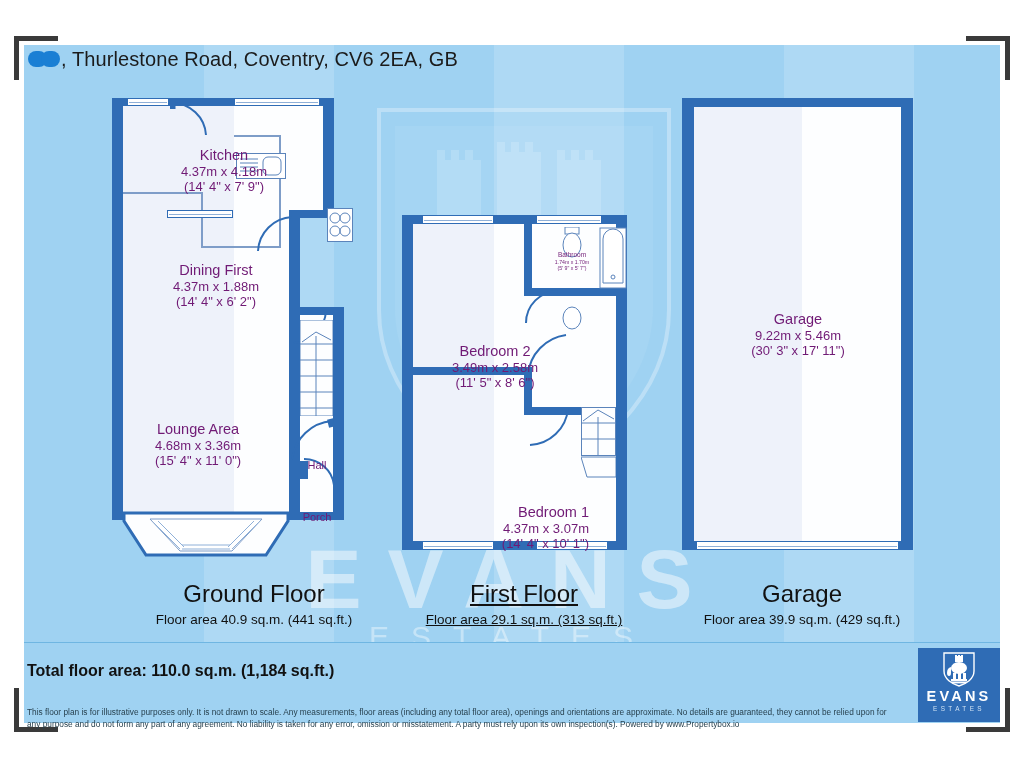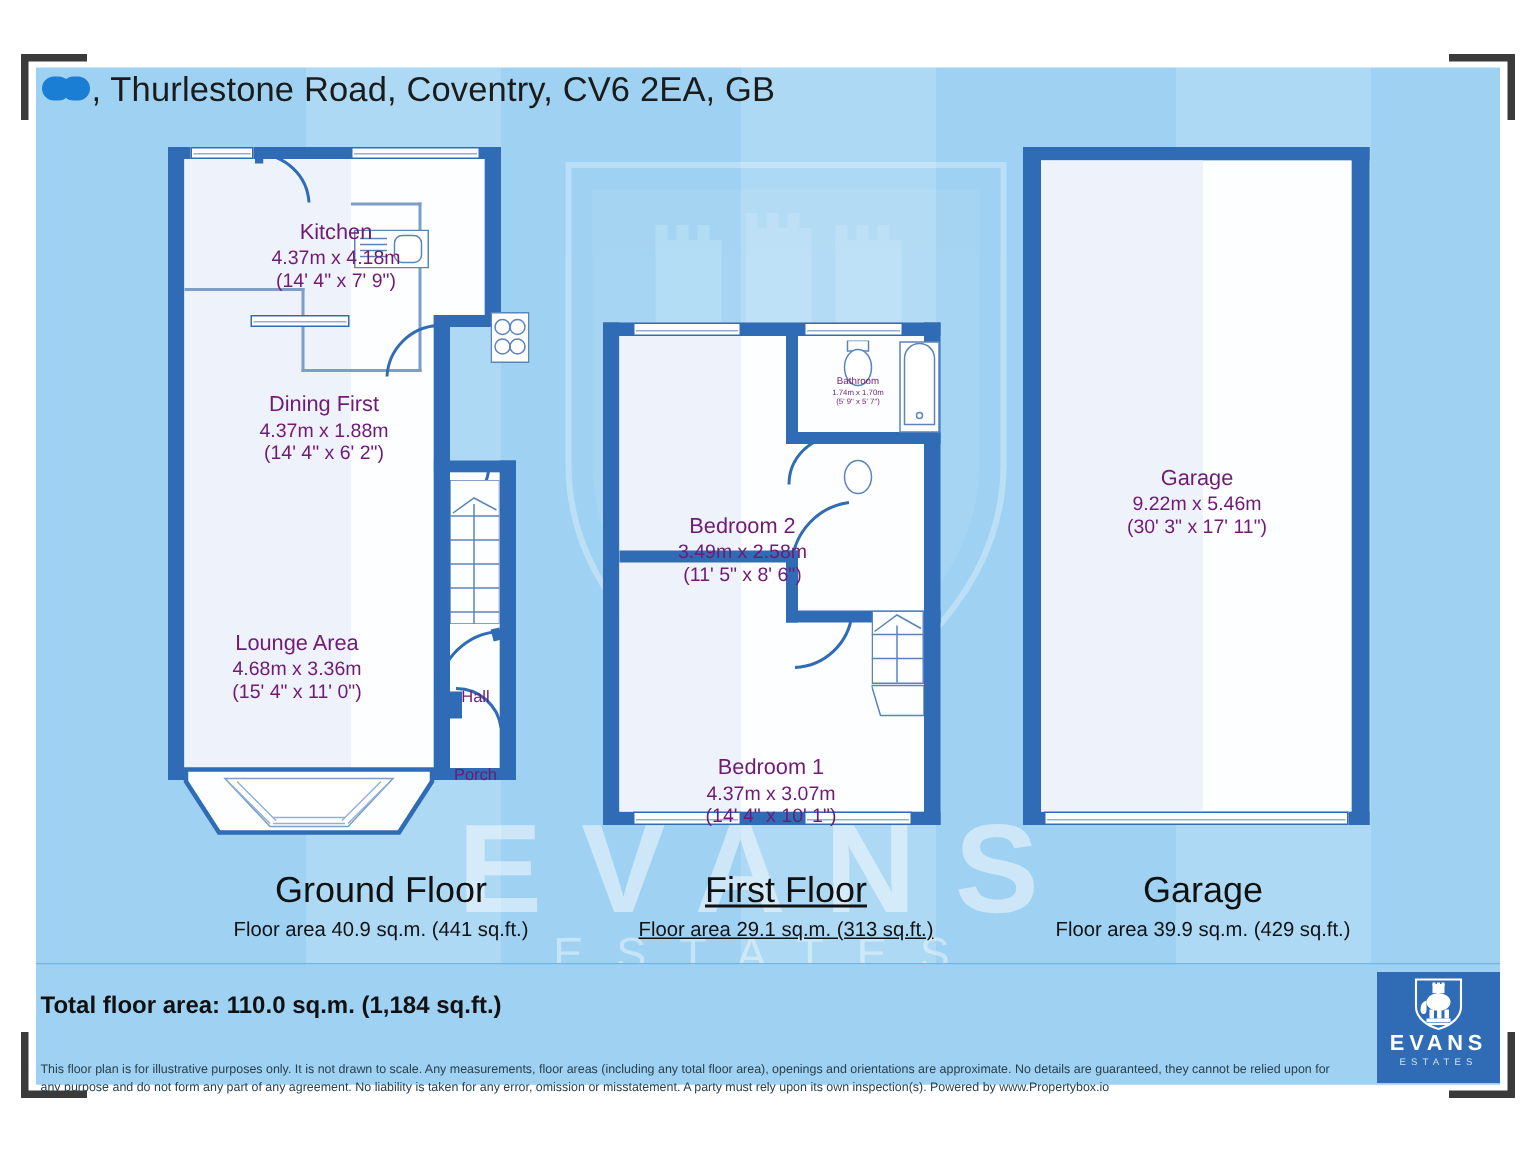--- a/index.html
+++ b/index.html
@@ -40,21 +40,21 @@
     width:33px;height:16px;margin-left:4px;margin-right:0px;
     position:relative;flex:none;
   }
   .housenum:before,.housenum:after{
     content:"";position:absolute;top:0;width:19px;height:16px;border-radius:9px;
     background:#1a7fd4;
   }
   .housenum:before{left:0;}
   .housenum:after{left:13px;}
   #title-text{
-    font-size:23px;color:#1b1b1b;letter-spacing:.1px;white-space:nowrap;
+    font-size:20px;color:#1b1b1b;letter-spacing:.1px;white-space:nowrap;
   }
 
   
   #watermark{
     position:absolute;left:335px;top:55px;width:330px;height:400px;
     opacity:.40;pointer-events:none;
   }
   #wm-text{
     position:absolute;left:0;right:0;top:495px;text-align:center;
     font-size:84px;font-weight:bold;letter-spacing:26px;
@@ -359,21 +359,21 @@
           <path d="M2 14 L17 3 L33 12" fill="none" stroke="#5b84bb" stroke-width="1"></path>
           <path d="M0 50 L35 50 L35 70 L6 70 Z" fill="#fdfeff" stroke="#5b84bb"></path>
         </svg>
       </div>
 
       <div class="lbl" style="left:398px;top:298px;width:146px;">
         <div class="nm">Bedroom 2</div>
         <div class="dim">3.49m x 2.58m</div>
         <div class="dim">(11' 5" x 8' 6")</div>
       </div>
-      <div class="lbl" style="left:415px;top:459px;width:150px;">
+      <div class="lbl" style="left:415px;top:459px;width:150px;text-align:right;">
         <div class="nm">Bedroom 1</div>
         <div class="dim">4.37m x 3.07m</div>
         <div class="dim">(14' 4" x 10' 1")</div>
       </div>
       <div class="lbl sm" style="left:516px;top:206px;width:64px;">
         <div class="nm">Bathroom</div>
         <div class="dim">1.74m x 1.70m</div>
         <div class="dim">(5' 9" x 5' 7")</div>
       </div>
     </div>

